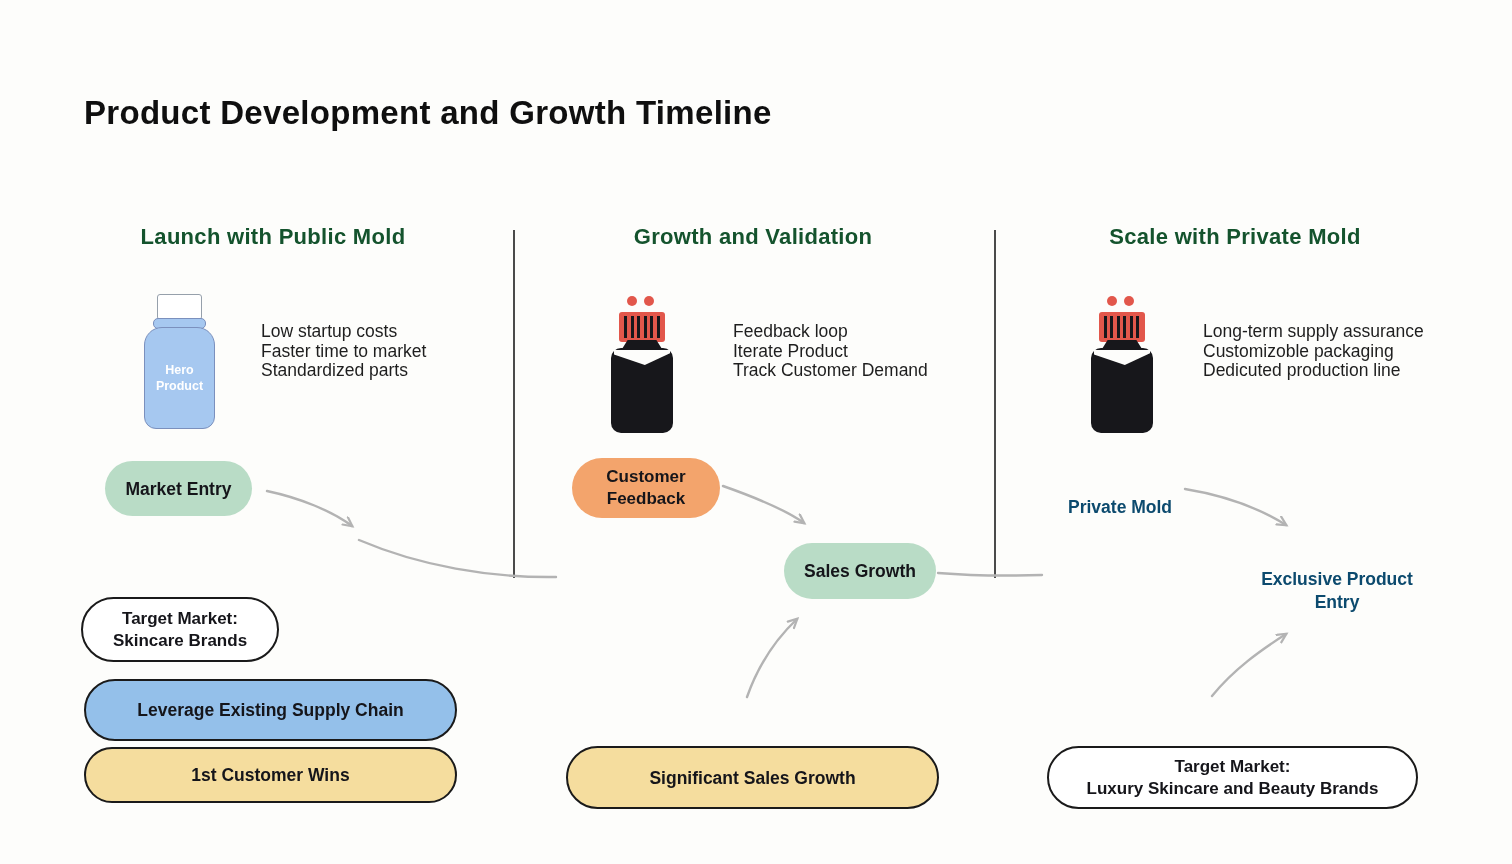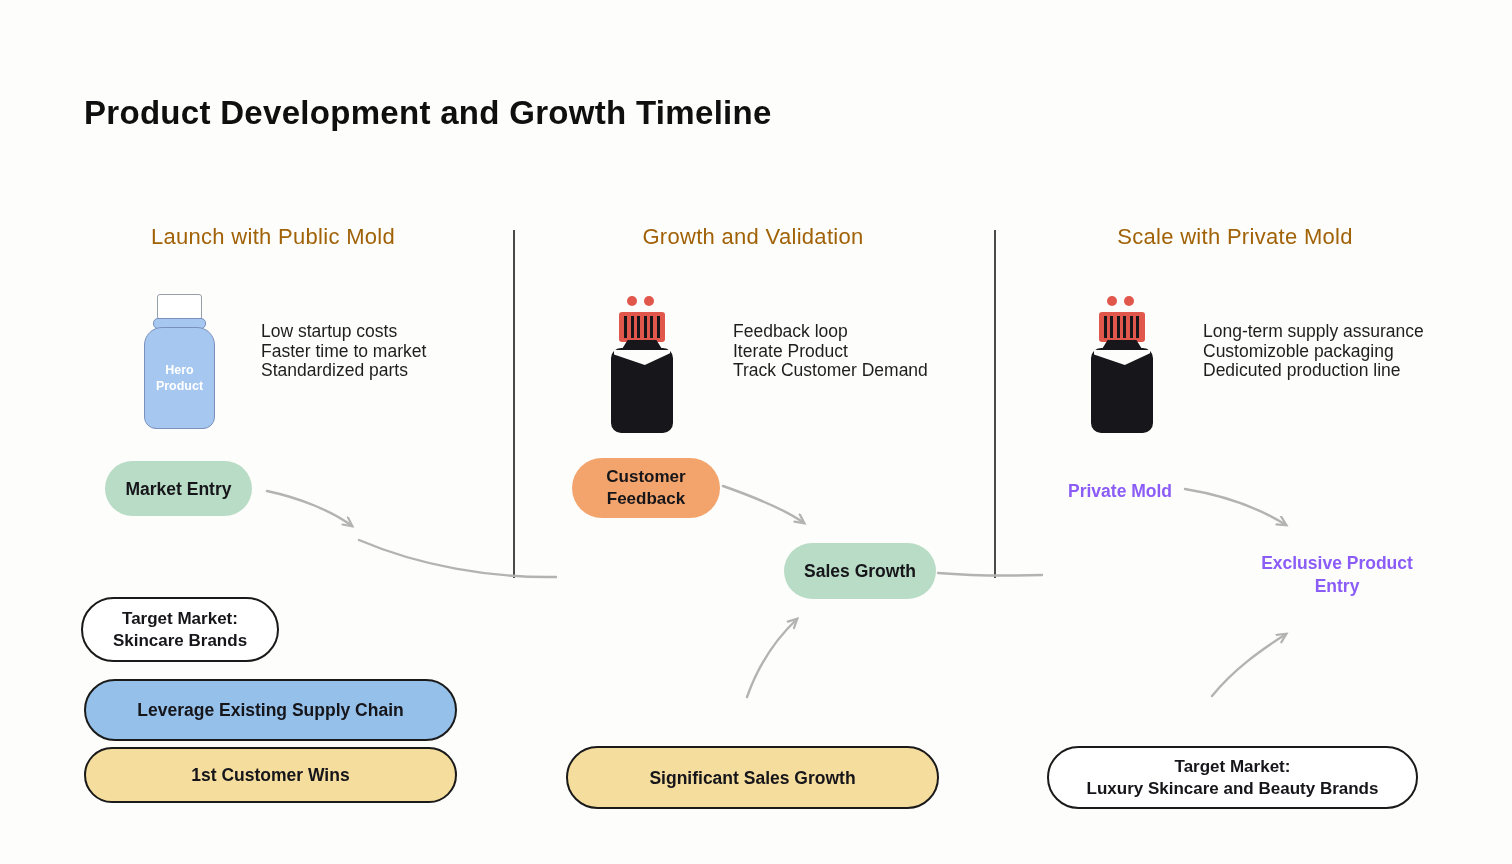--- a/index.html
+++ b/index.html
@@ -17,39 +17,39 @@
     position:relative;
     overflow:hidden;
   }
   .canvas{position:absolute;left:0;top:0;width:1512px;height:864px;}
   .title{
     position:absolute;left:84px;top:94px;
     font-size:33px;font-weight:800;letter-spacing:.3px;color:#0f0f0f;
   }
   .col-header{
     position:absolute;top:224px;width:360px;text-align:center;
-    font-size:22px;font-weight:400;letter-spacing:.3px;color:#a16207;
+    font-size:22px;font-weight:700;letter-spacing:.3px;color:#14532d;
   }
   .divider{
     position:absolute;top:230px;height:348px;width:2px;background:var(--divider);
   }
   .bullets{
     position:absolute;top:322px;
     font-size:17.5px;line-height:19.7px;font-weight:500;color:#1e1e1e;
     white-space:nowrap;
   }
   .pill{
     position:absolute;display:flex;flex-direction:column;align-items:center;justify-content:center;
     text-align:center;font-weight:700;color:#15151a;font-size:17.5px;line-height:22px;
     border-radius:999px;white-space:nowrap;
   }
   .bordered{border:2.5px solid var(--pill-border);margin-top:46px;}
   .free-label{
-    position:absolute;font-weight:700;font-size:17.5px;line-height:23px;color:#8b5cf6;
-    text-align:center;white-space:nowrap;
+    position:absolute;font-weight:700;font-size:17.5px;line-height:23px;color:#0c4a6e;
+    text-align:center;white-space:nowrap;margin-top:16px;
   }
   
   .bottle-blue{position:absolute;width:71px;height:138px;}
   .bb-cap{position:absolute;left:13px;top:0;width:45px;height:26px;background:#fff;
     border:1.5px solid #96a0ab;border-radius:3px;}
   .bb-neck{position:absolute;left:9px;top:24px;width:53px;height:11px;background:var(--bottle-blue);
     border:1.5px solid var(--bottle-blue-outline);border-radius:5px;}
   .bb-body{position:absolute;left:0;top:33px;width:71px;height:102px;background:var(--bottle-blue);
     border:1.5px solid var(--bottle-blue-outline);border-radius:18px 18px 12px 12px;
     display:flex;flex-direction:column;align-items:center;justify-content:center;

